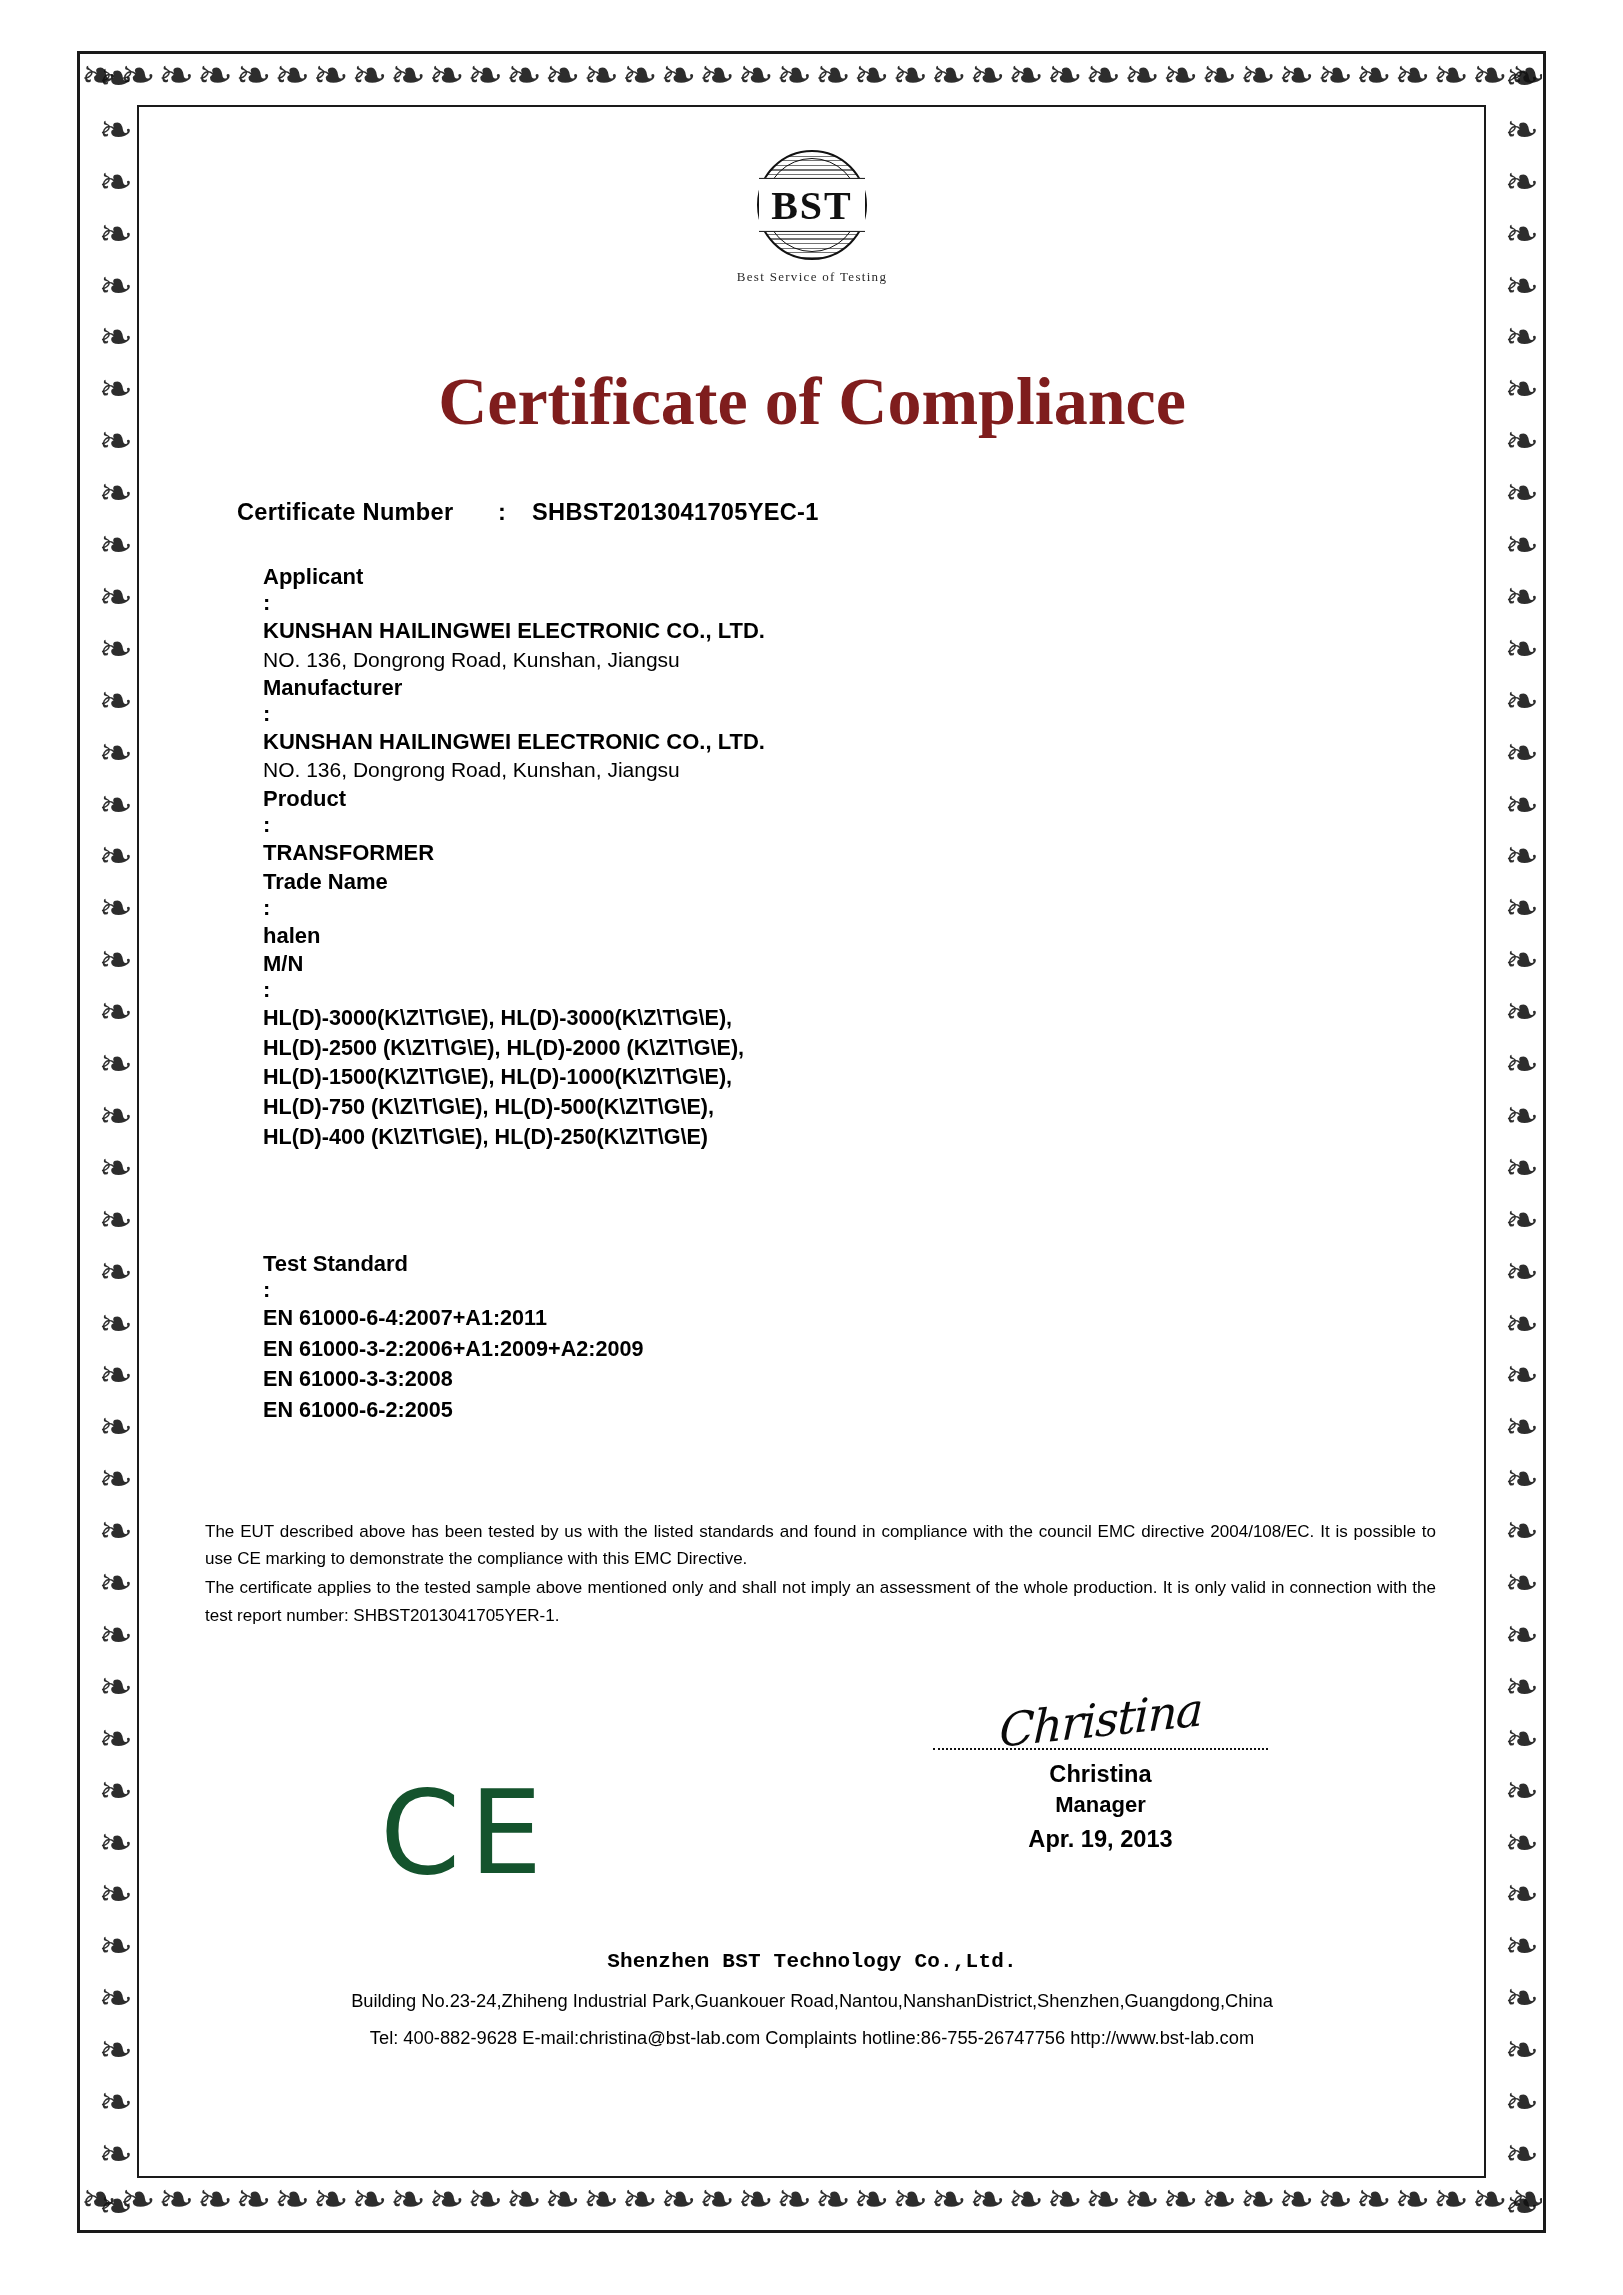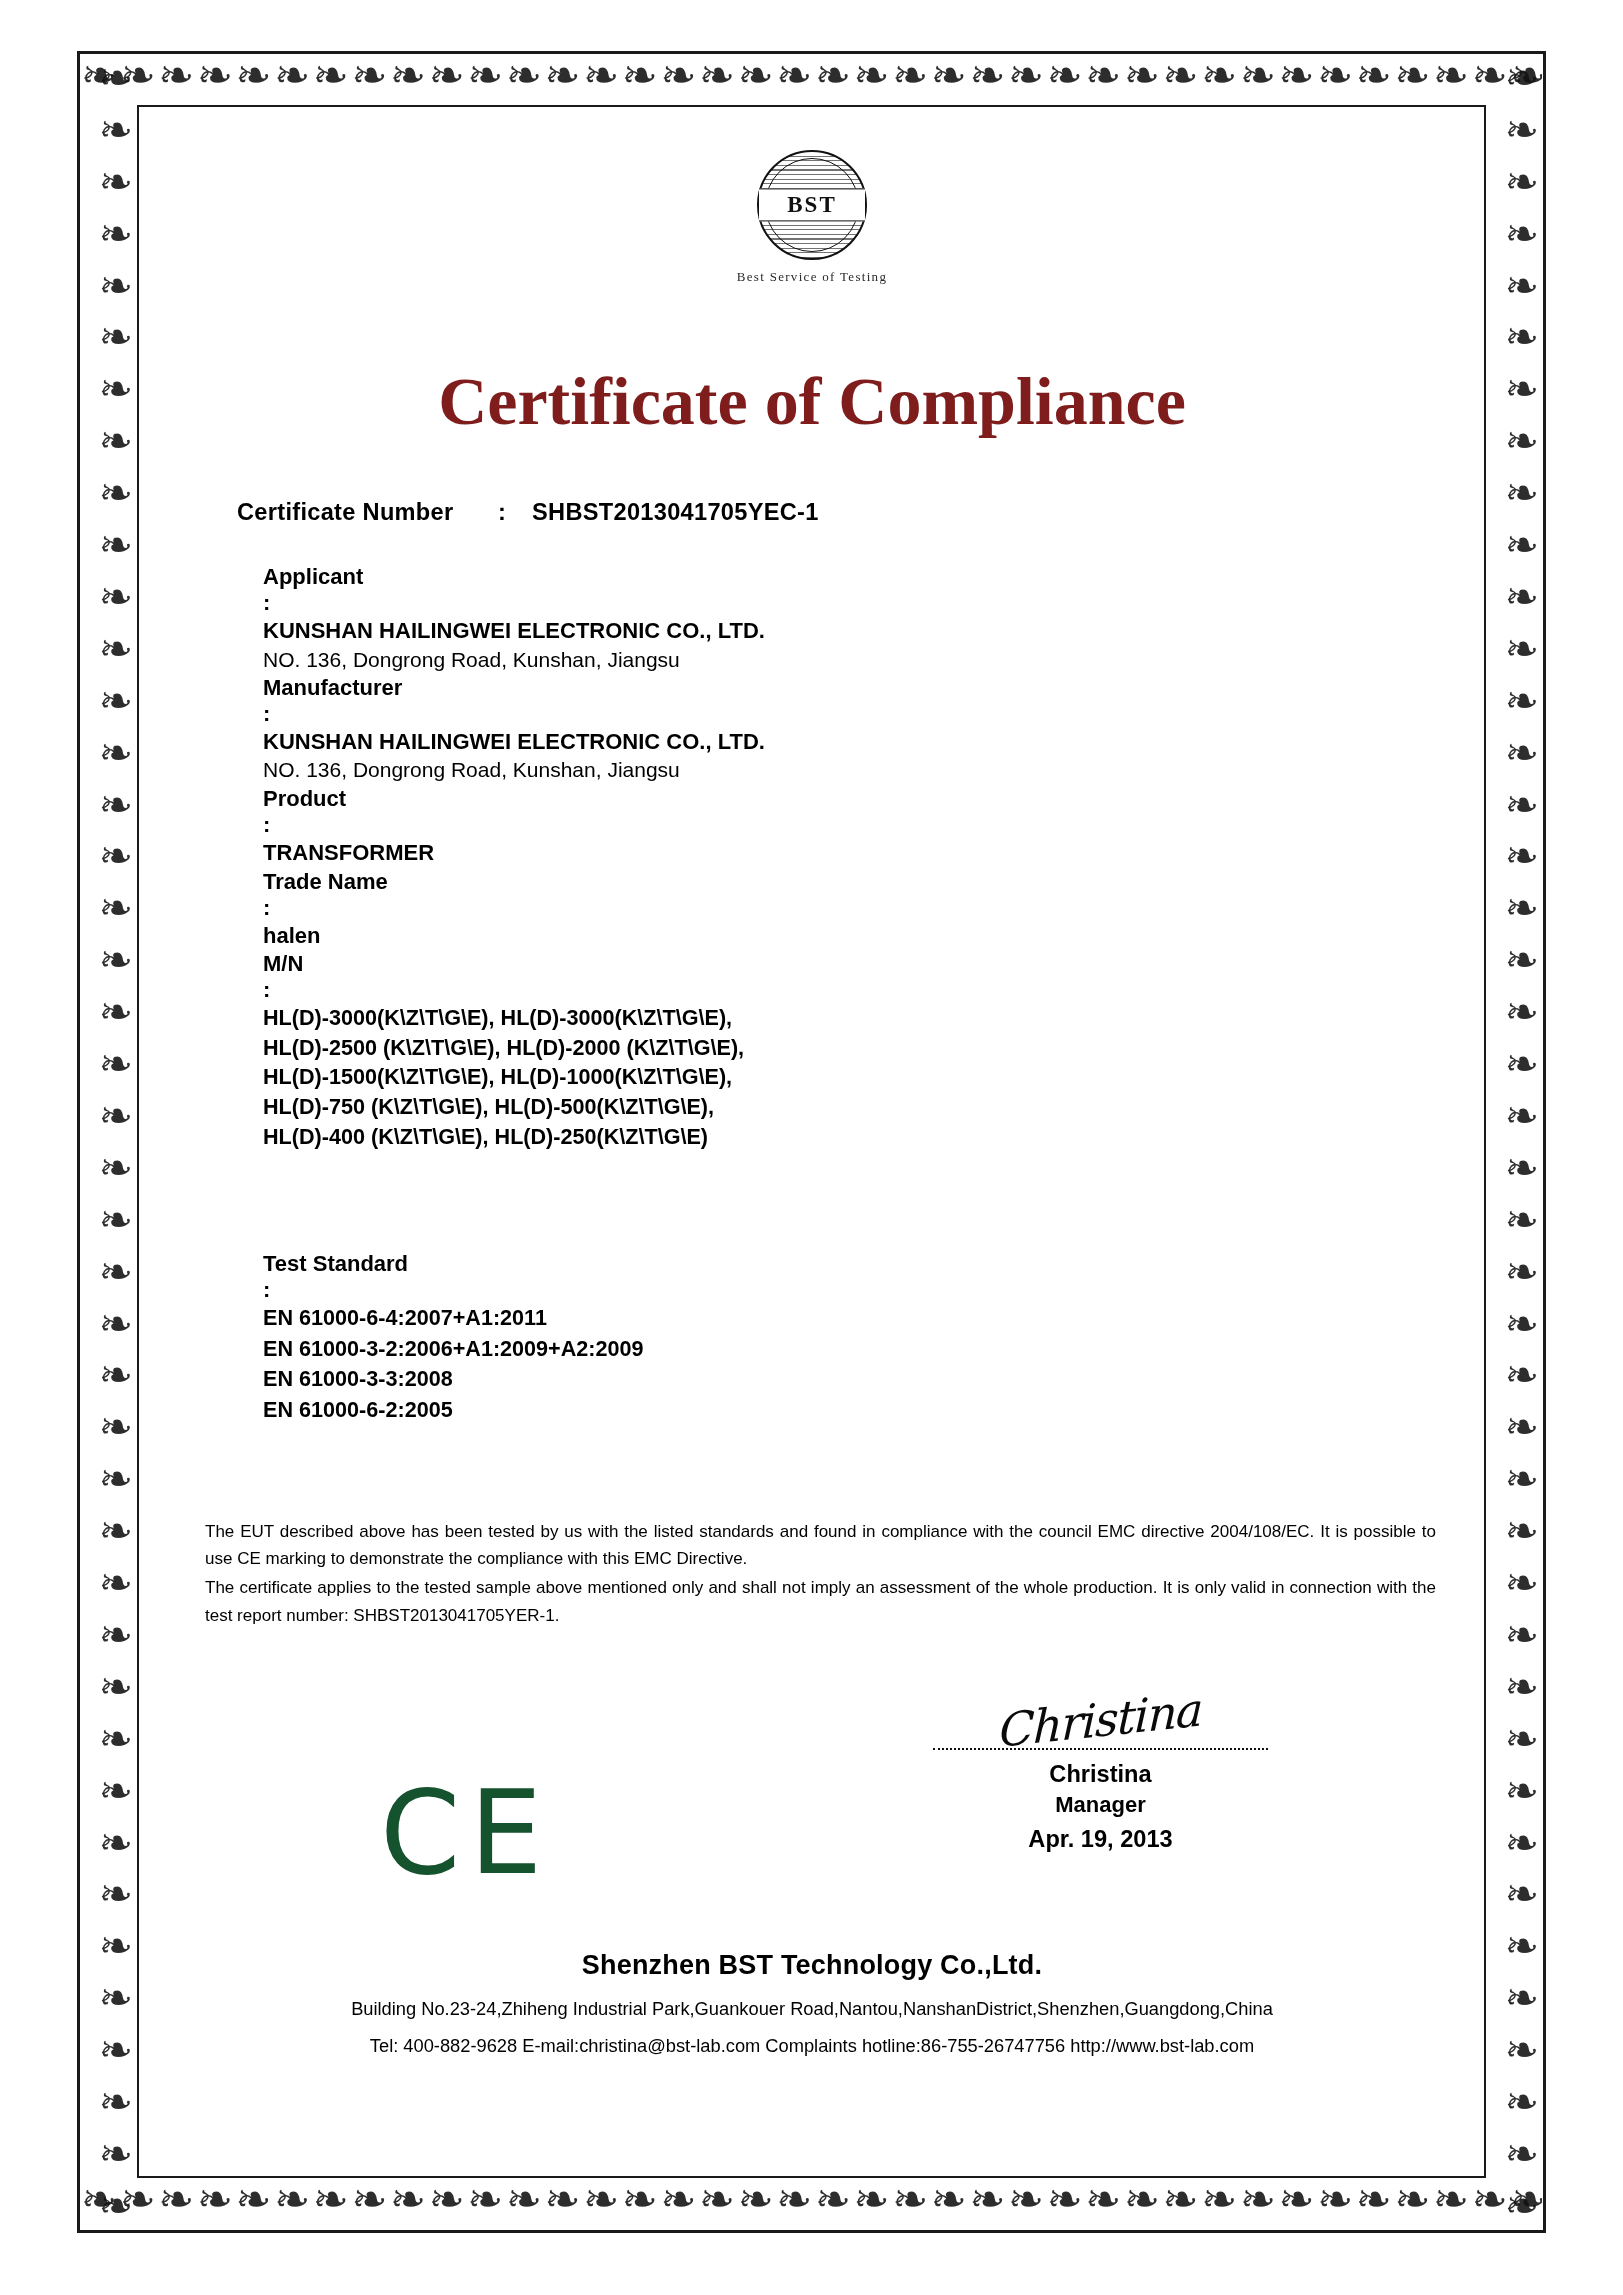--- a/index.html
+++ b/index.html
@@ -100,21 +100,21 @@
     border: 1.3px solid #111;
   }
   .logo-text {
     position: absolute;
     left: 0; right: 0;
     top: 50%;
     transform: translateY(-50%);
     text-align: center;
     font-family: "Liberation Serif", serif;
     font-weight: bold;
-    font-size: 23px;
+    font-size: 40px;
     letter-spacing: 2px;
     color: #111;
     background: #fff;
     padding: 2.6px 0;
     border-top: 1.3px solid #111;
     border-bottom: 1.3px solid #111;
   }
   .logo-tagline {
     margin-top: 9.2px;
     font-family: Liberation Serif, serif;
@@ -257,23 +257,24 @@
     font-size: 23.6px;
     font-weight: bold;
   }
 
   
   .footer {
     margin-top: 37px;
     text-align: center;
   }
   .footer-company {
-    font-size: 27px;
+    font-size: 21px;
     font-weight: bold;
     letter-spacing: 0.2px;
+    font-family: Liberation Mono, monospace;
   }
   .footer-address {
     margin-top: 17px;
     font-size: 18.3px;
   }
   .footer-contact {
     margin-top: 14.4px;
     font-size: 18.3px;
   }
 </style>

